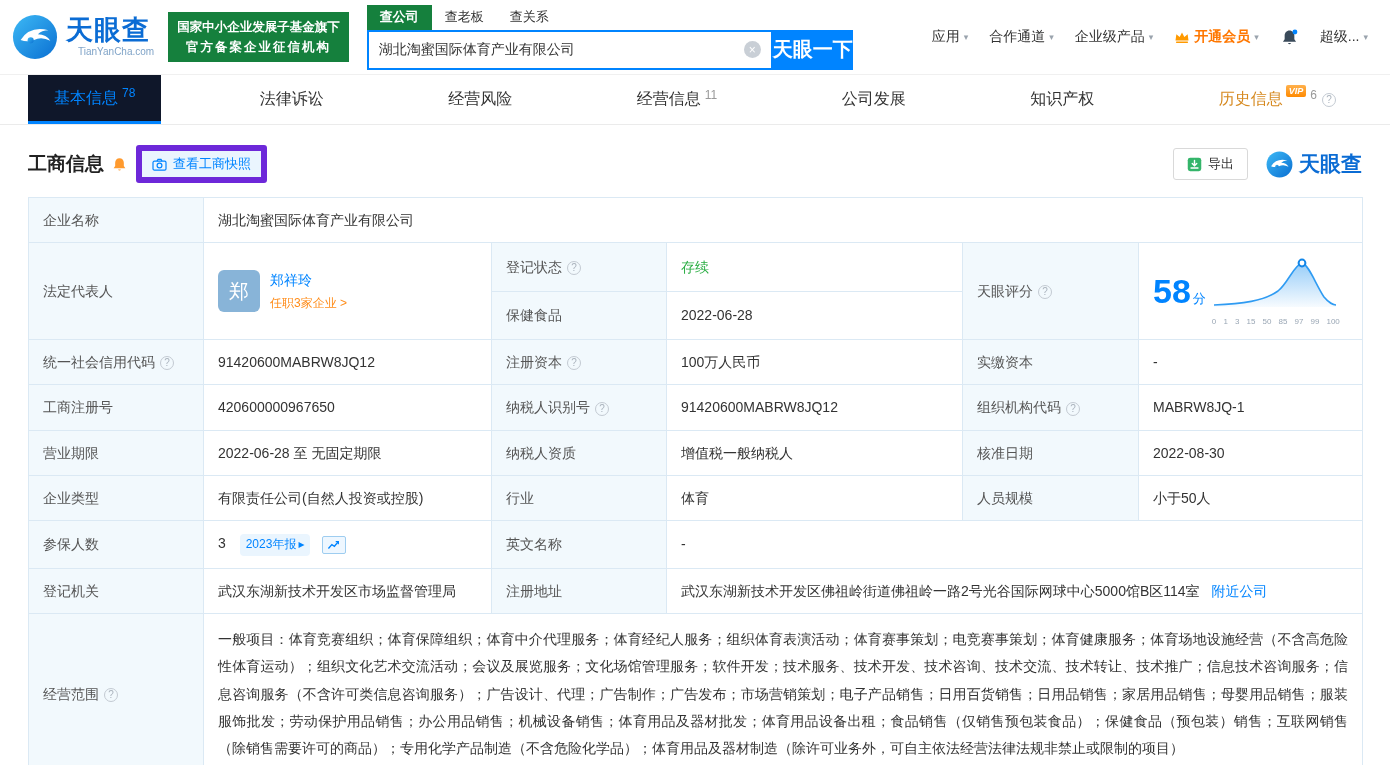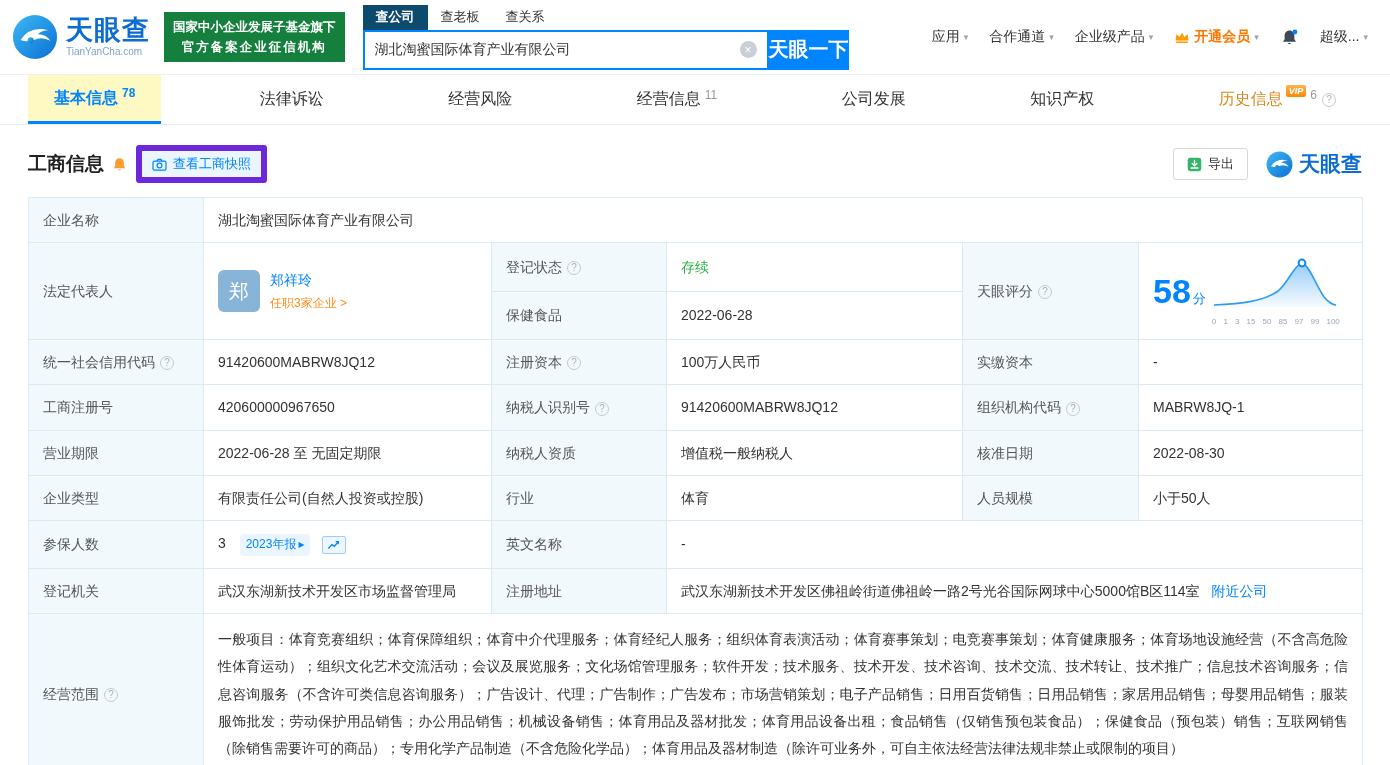--- a/index.html
+++ b/index.html
@@ -3,47 +3,47 @@
 <meta charset="utf-8">
 <style>
   * { margin:0; padding:0; box-sizing:border-box; }
   html,body { width:1390px; height:765px; overflow:hidden; background:#fff;
     font-family:"Liberation Sans","DejaVu Sans",sans-serif; color:#333; }
 
   
   .topbar { height:75px; display:flex; align-items:center; padding:0 22px 0 12px; gap:14px; border-bottom:1px solid #f0f0f0; }
   .logo { display:flex; align-items:center; gap:8px; cursor:pointer; flex:0 0 auto; }
   .logo-txt-cn { font-size:27px; font-weight:bold; color:#0b6cd4; letter-spacing:1px; line-height:1; }
-  .logo-txt-en { font-size:10px; color:#7fa3c7; margin-top:2px; }
+  .logo-txt-en { font-size:10px; color:#7fa3c7; margin-top:2px;margin-left:12px; }
   .gov-badge { background:#15803d; color:#fff; font-size:12.5px; font-weight:bold; padding:5px 9px; line-height:1.6; white-space:nowrap; }
   .gov-badge .l2 { letter-spacing:2px;text-align:center; }
 
   .search-area { width:486px; margin-left:4px; flex:0 0 auto; }
   .search-tabs { display:flex; font-size:13px; align-items:flex-end; }
   .search-tab { padding:3px 13px 4px; cursor:pointer; color:#333; }
-  .search-tab.active { background:#0c4a6e; color:#fff; font-weight:bold; }
+  .search-tab.active { background:#15803d; color:#fff; font-weight:bold; }
   .search-row { display:flex; height:40px; }
   .search-input-wrap { flex:1; border:2px solid #0084ff; display:flex; align-items:center; background:#fff; }
   .search-input { flex:1; border:none; outline:none; font-size:14px; padding:0 10px; color:#333; min-width:0;
     font-family:"Liberation Sans","DejaVu Sans",sans-serif; }
   .clear-icon { width:17px; height:17px; border-radius:50%; background:#c9cfd6; color:#fff; font-size:12px; line-height:1;
     display:flex; align-items:center; justify-content:center; margin-right:10px; cursor:pointer; flex:0 0 auto; }
   .search-btn { width:80px; background:#0084ff; color:#fff; border:none; font-size:20px; cursor:pointer; font-weight:bold;
     font-family:"Liberation Sans","DejaVu Sans",sans-serif; }
 
   .top-nav { margin-left:auto; display:flex; align-items:center; gap:21px; font-size:14px; white-space:nowrap;justify-content:flex-end; }
   .nav-item { display:flex; align-items:center; gap:4px; cursor:pointer; color:#333; }
   .caret { font-size:9px; color:#9aa3ad; }
   .nav-vip { color:#ff7700; font-weight:bold; }
   .bell-wrap { position:relative; display:flex; align-items:center; cursor:pointer; }
 
   
   .tabbar { height:50px; border-bottom:1px solid #ebebeb; display:flex; justify-content:space-between; padding:0 28px; }
   .tab { height:100%; display:flex; align-items:center; padding:0 26px; font-size:16px; cursor:pointer; position:relative; }
-  .tab.active { color:#0084ff; font-weight:bold; background:#fef9c3; border-bottom:3px solid #0084ff; }
+  .tab.active { color:#0084ff; font-weight:normal; background:#0f172a; border-bottom:3px solid #0084ff; }
   .tab-count { font-size:12px; color:#999; margin-left:4px; transform:translateY(-5px); }
   .tab.active .tab-count { color:#0084ff; }
   .tab.history { color:#d6891f; }
   .vip-badge { background:linear-gradient(180deg,#ffb14d,#ff8a00); color:#fff; font-size:9px; font-weight:bold; font-style:italic;
     padding:1px 3px; border-radius:2px; margin-left:3px; transform:translateY(-9px); }
   .info-q { display:inline-flex; width:14px; height:14px; border:1px solid #c3cad2; border-radius:50%; color:#aab3bd;
     font-size:10px; align-items:center; justify-content:center; margin-left:5px; vertical-align:middle; flex:0 0 auto; }
 
   
   .section-head { display:flex; align-items:center; padding:20px 28px 14px; }

